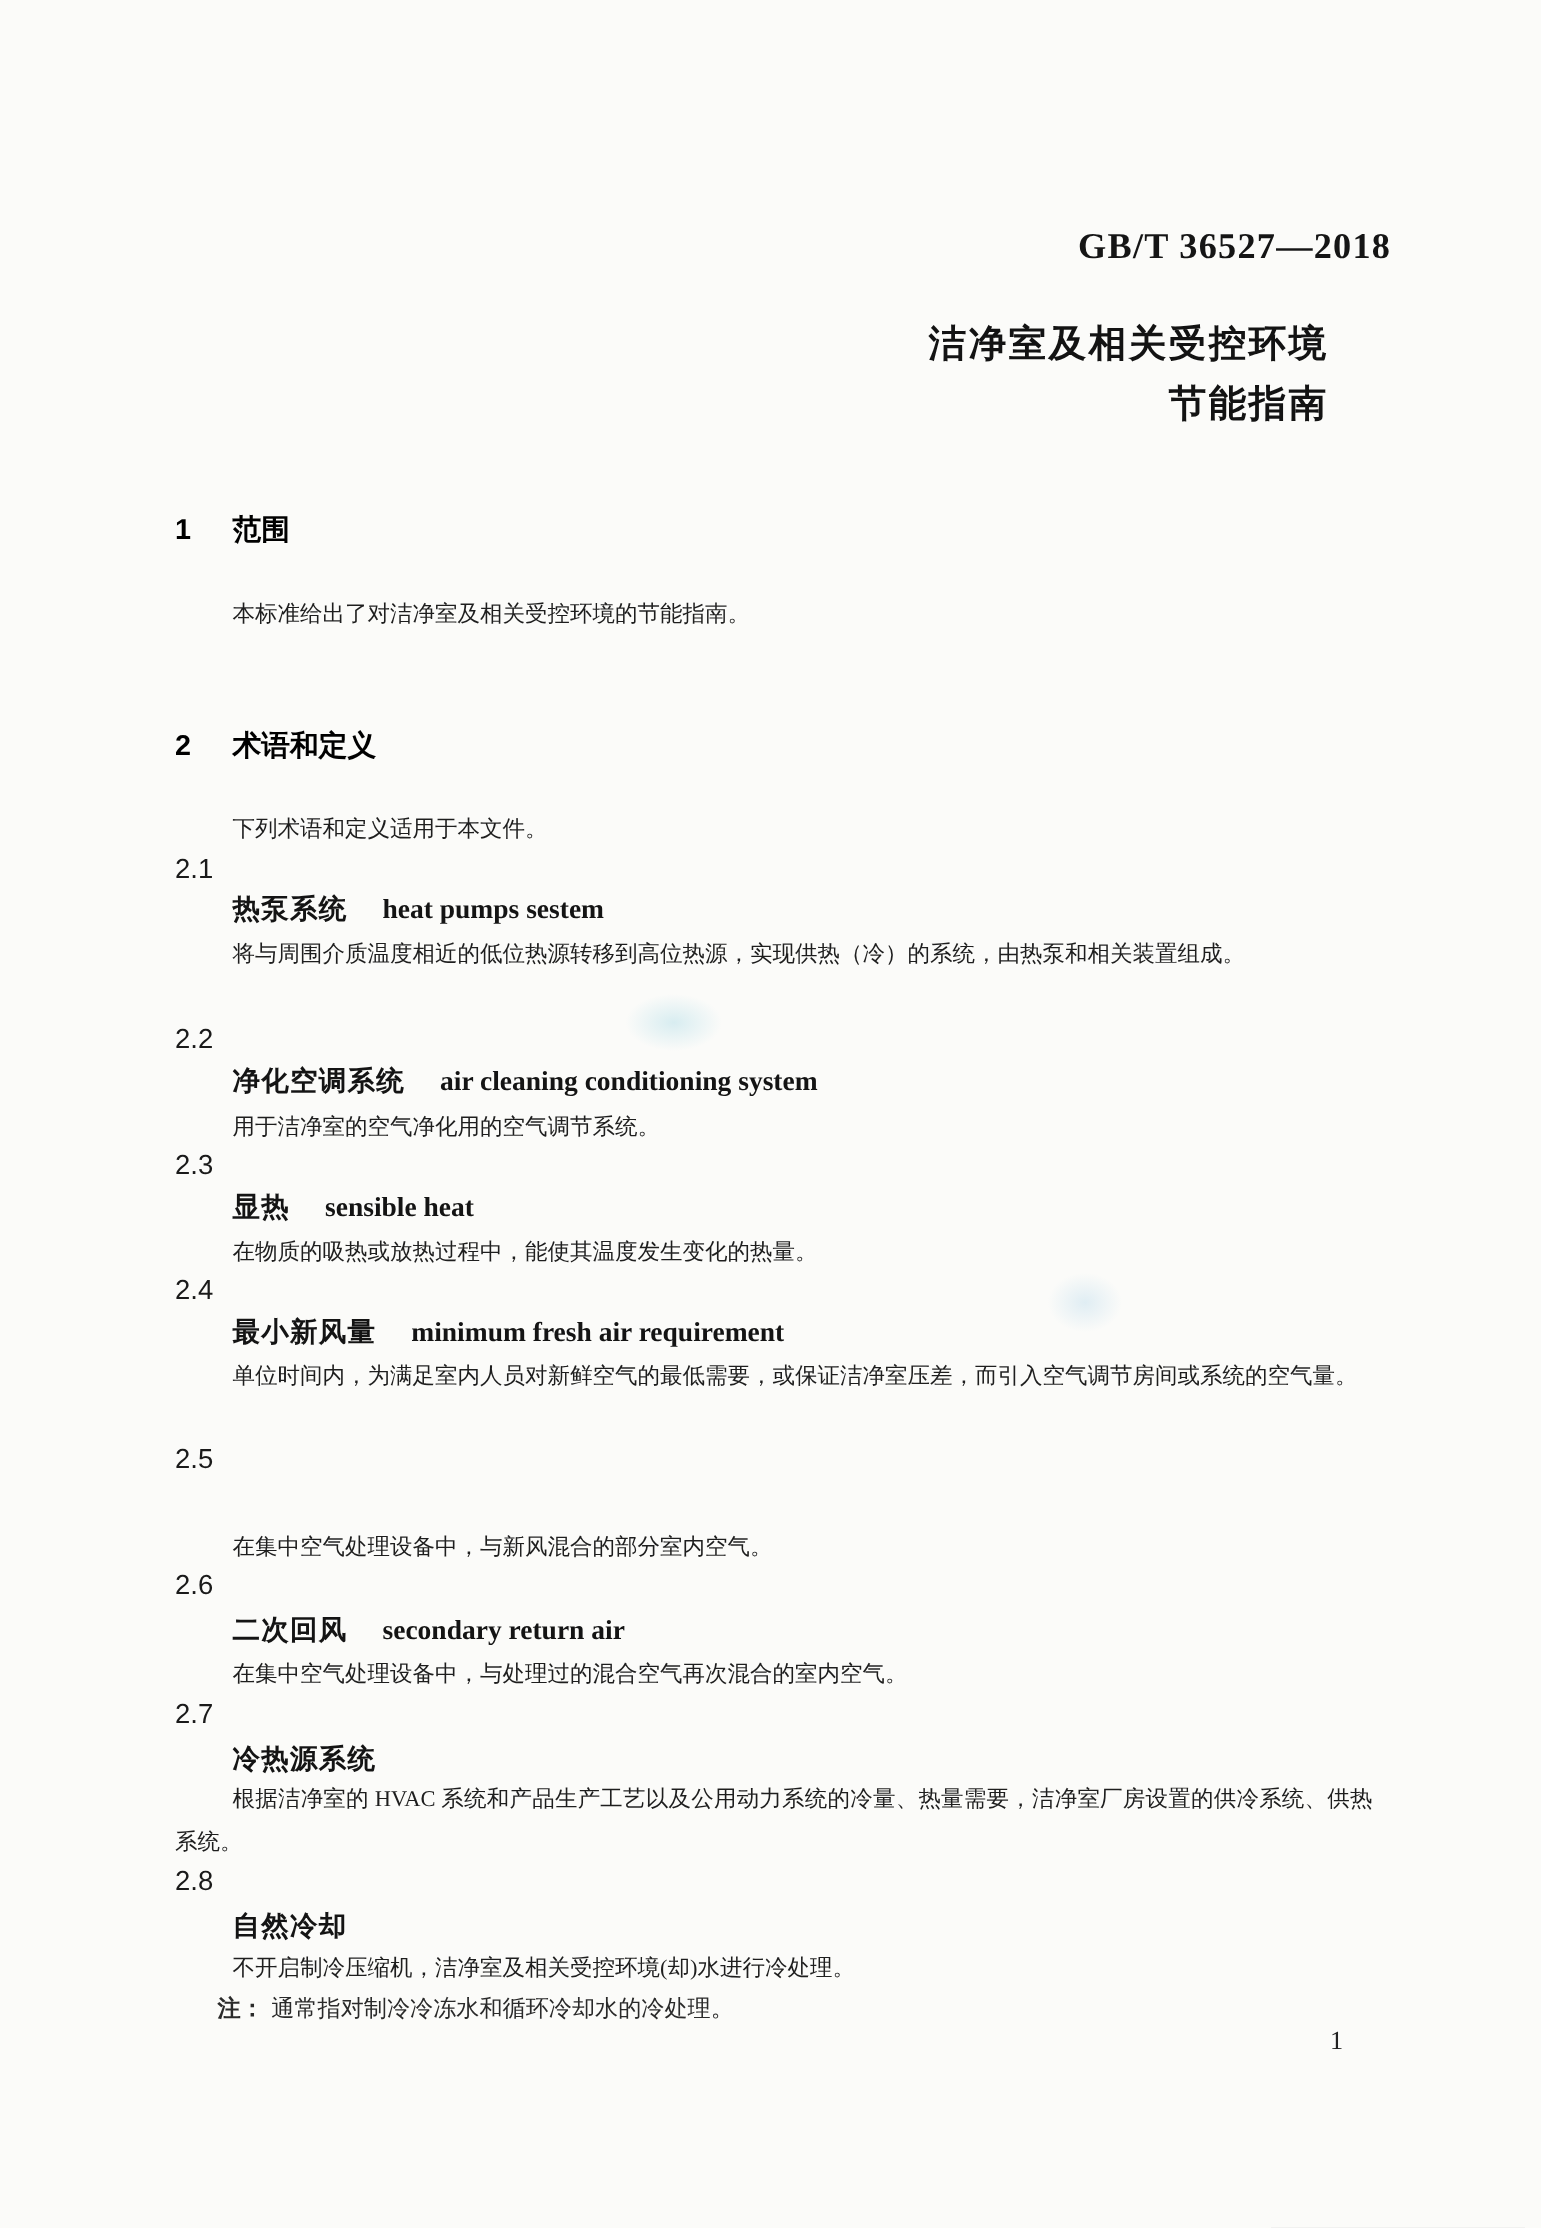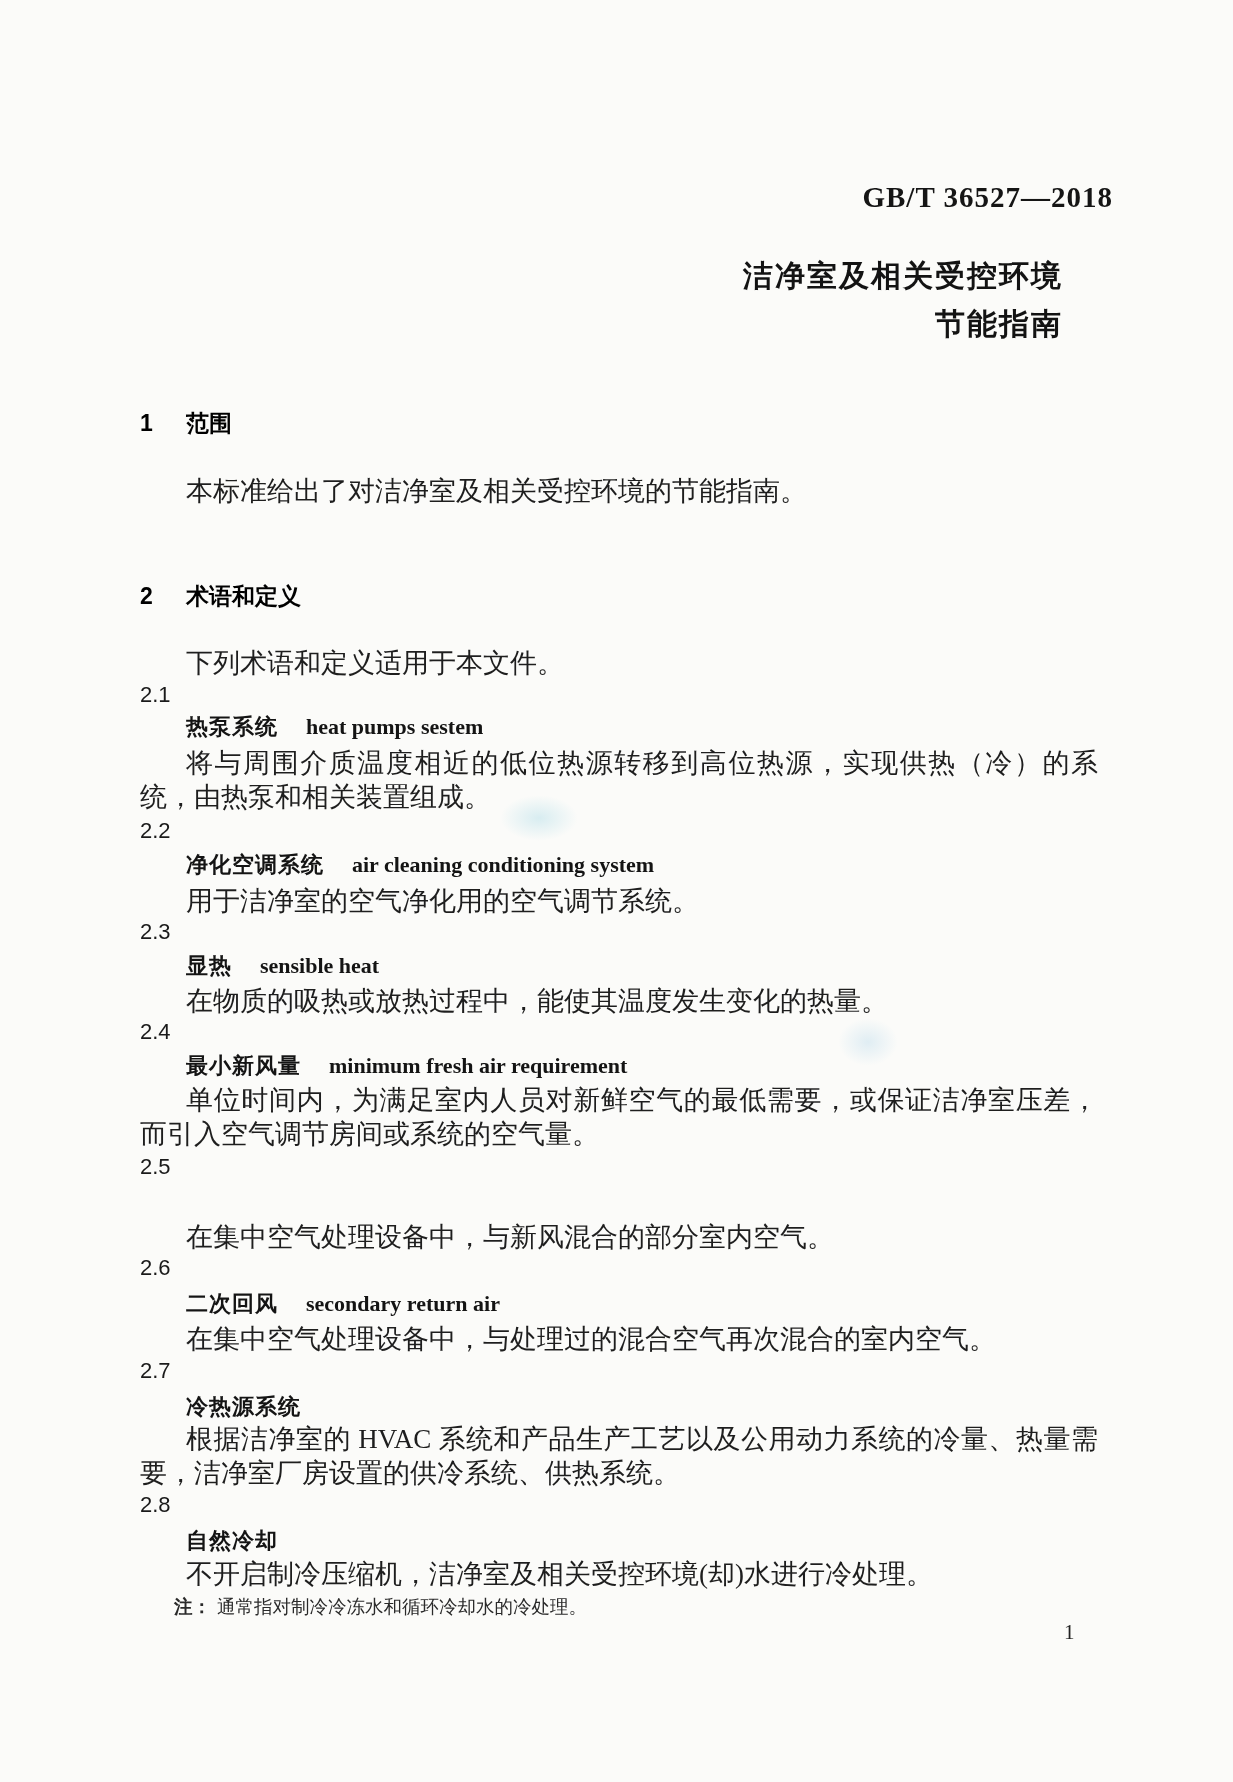--- a/index.html
+++ b/index.html
@@ -34,21 +34,21 @@
     font-family:"Liberation Sans","DejaVu Sans",sans-serif;
     font-weight:700; font-size:23px; color:#000000;
   }
   .sec-head .sec-num {
     display:inline-block; width:46px;
     font-family:"Liberation Sans","DejaVu Sans",sans-serif;
     font-weight:700;
   }
   .para {
     left:140px; width:958px;
-    font-size:27px; line-height:34px;
+    font-size:18px; line-height:34px;
     text-align:justify; color:#1e1e1e;
   }
   .indent { text-indent:46px; }
   .term-id {
     left:140px;
     font-family:"Liberation Sans","DejaVu Sans",sans-serif;
     font-size:22px; color:#1a1a1a;
   }
   .term-name { left:186px; white-space:nowrap; }
   .term-name .zh {

